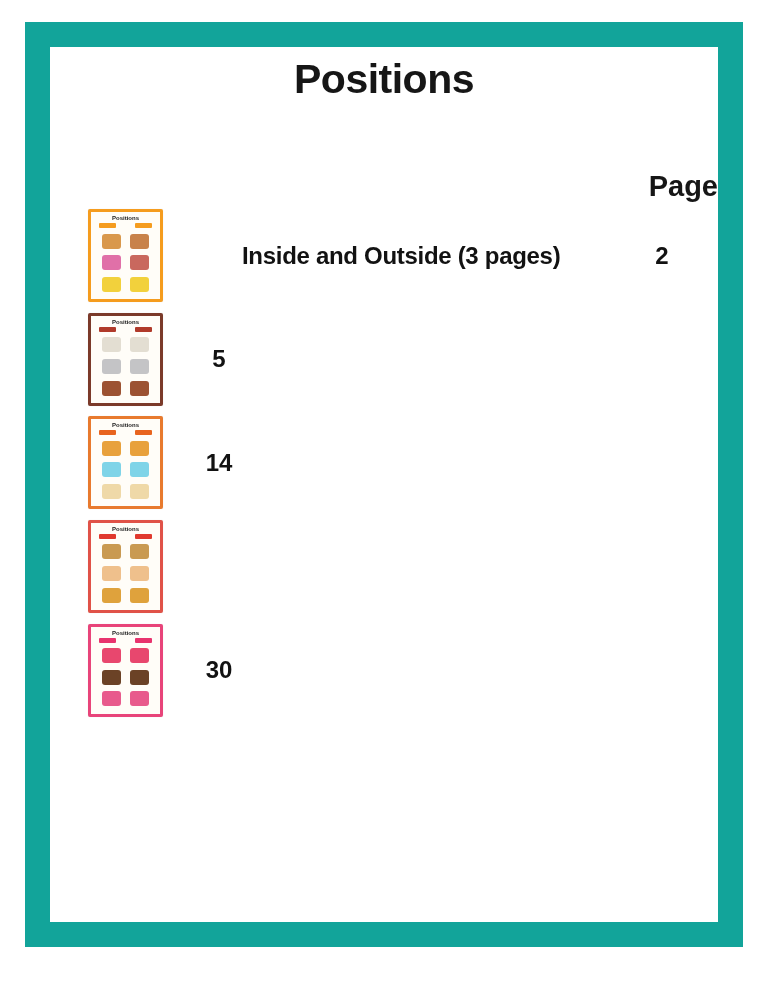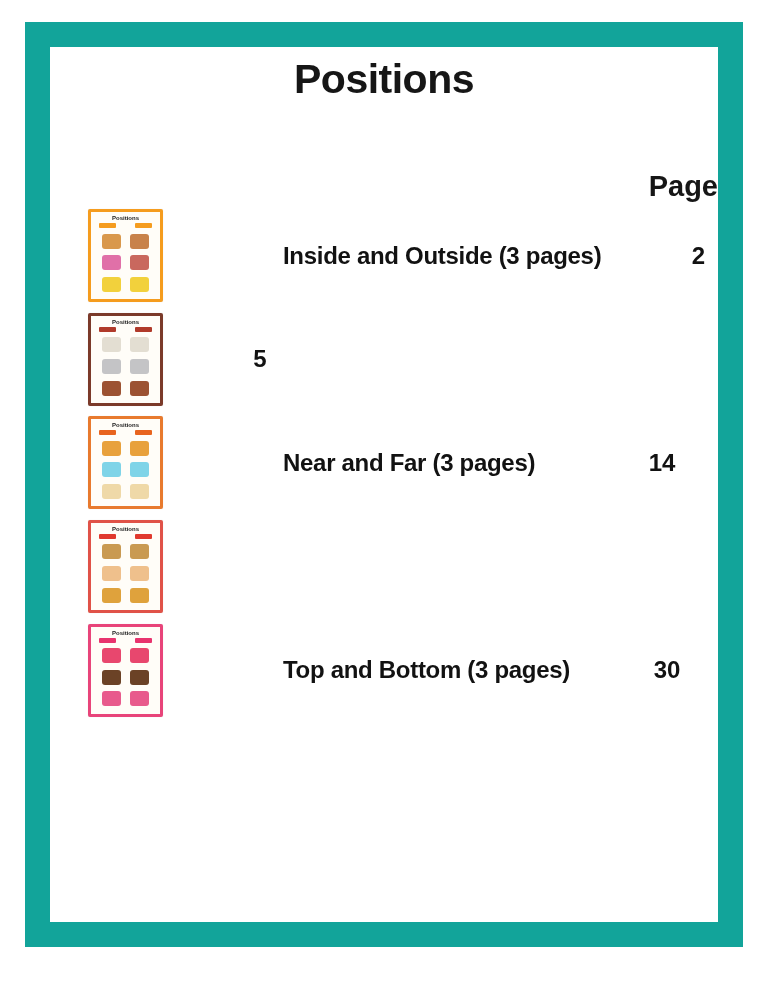--- a/index.html
+++ b/index.html
@@ -50,21 +50,20 @@
   .toc-rows {
     position: absolute;
     top: 204px;
     left: 88px;
     width: 630px;
   }
   .toc-row {
     height: 103.6px;
     display: flex;
     align-items: center;
-    gap: 41px;
   }
   .thumb {
     width: 75px;
     height: 93px;
     flex-shrink: 0;
     border: 3px solid #999;
     border-radius: 2px;
     background: #fffdf8;
     box-sizing: border-box;
     padding: 2px 4px 3px 4px;
@@ -185,21 +184,20 @@
         </div>
       <div class="thumb-grid">
           <div class="thumb-img" style="background: rgb(232, 161, 60);"></div>
           <div class="thumb-img" style="background: rgb(232, 161, 60);"></div>
           <div class="thumb-img" style="background: rgb(127, 212, 232);"></div>
           <div class="thumb-img" style="background: rgb(127, 212, 232);"></div>
           <div class="thumb-img" style="background: rgb(239, 217, 168);"></div>
           <div class="thumb-img" style="background: rgb(239, 217, 168);"></div>
         </div>
     </div>
-    <div class="row-title">Near and Far (3 pages)</div>
     <div class="row-page">14</div>
   </div>
 
   <div class="toc-row">
     <div class="thumb" style="border-color: rgb(224, 82, 72);">
       <div class="thumb-title">Positions</div>
       <div class="thumb-badges">
           <div class="thumb-badge" style="background: rgb(224, 57, 46);"></div>
           <div class="thumb-badge" style="background: rgb(224, 57, 46);"></div>
         </div>
@@ -223,17 +221,16 @@
         </div>
       <div class="thumb-grid">
           <div class="thumb-img" style="background: rgb(232, 71, 110);"></div>
           <div class="thumb-img" style="background: rgb(232, 71, 110);"></div>
           <div class="thumb-img" style="background: rgb(107, 66, 38);"></div>
           <div class="thumb-img" style="background: rgb(107, 66, 38);"></div>
           <div class="thumb-img" style="background: rgb(232, 90, 140);"></div>
           <div class="thumb-img" style="background: rgb(232, 90, 140);"></div>
         </div>
     </div>
-    <div class="row-title">Top and Bottom (3 pages)</div>
     <div class="row-page">30</div>
   </div>
 
 </div>
 
 </body></html>

